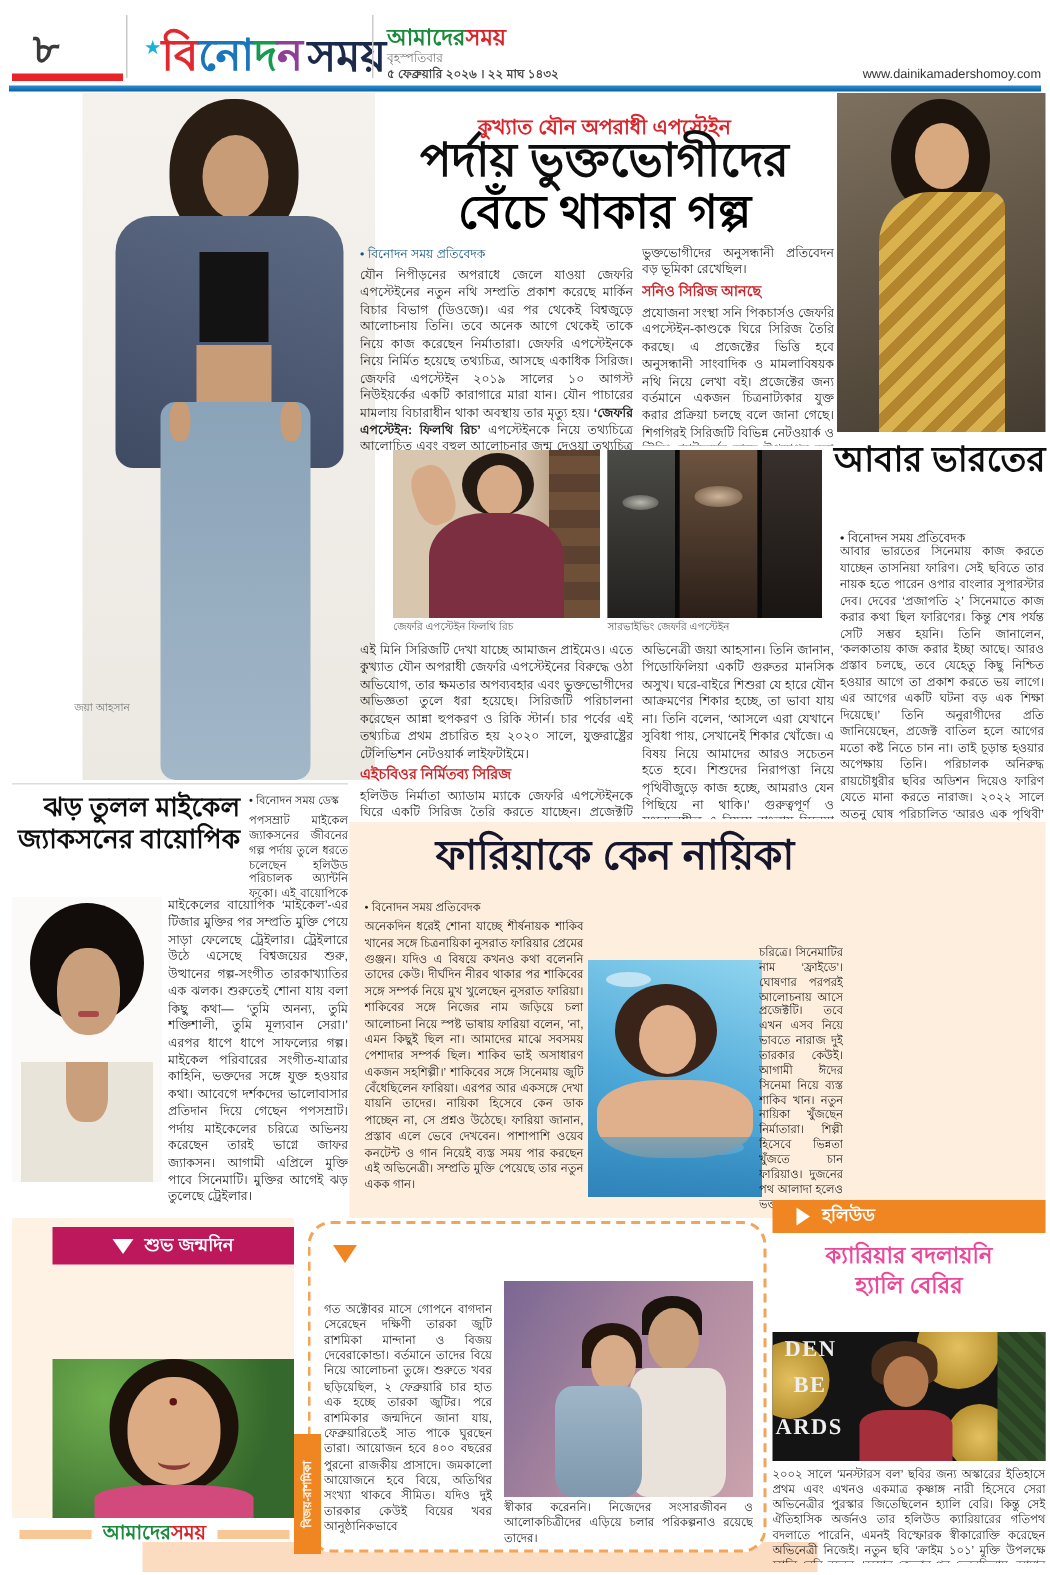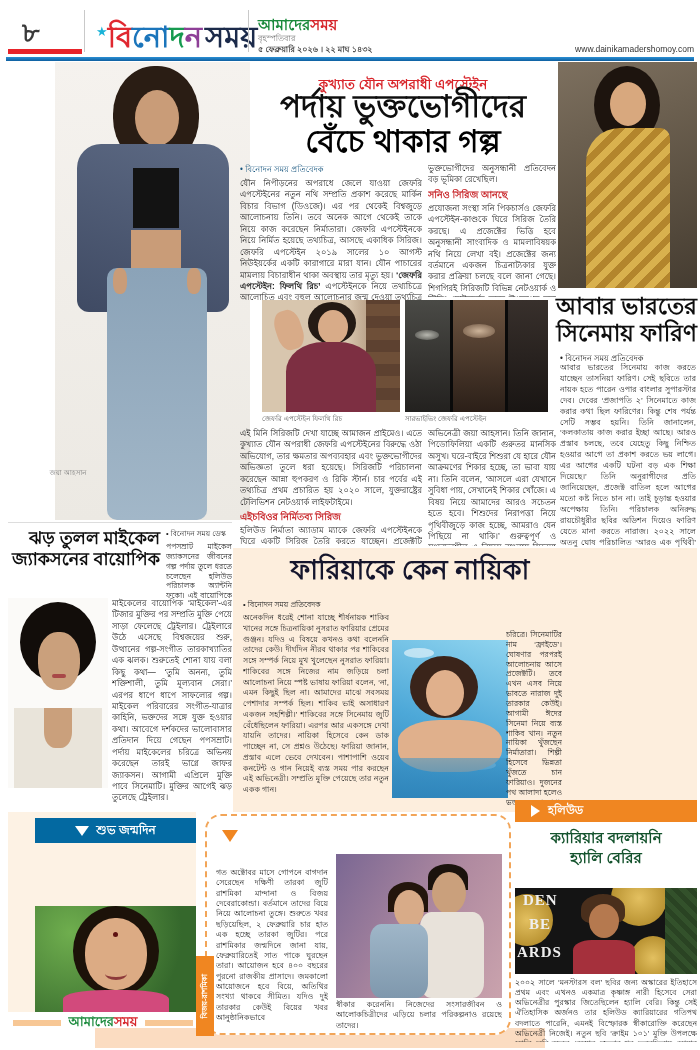--- a/index.html
+++ b/index.html
@@ -51,21 +51,21 @@
   #mj-colB{left:112px;top:598px;width:120px;height:214px}
   
   #featbox{left:233px;top:548px;width:464px;height:264px;background:#fdeedd}
   #feat-h1{left:250px;top:556px;width:320px;text-align:center;font-size:27px;font-weight:bold;color:#15152c;line-height:1.1}
   #feat-h2{left:250px;top:590px;width:320px;text-align:center;font-size:27px;font-weight:bold;color:#15152c;line-height:1.1}
   #feat-left{left:243px;top:598px;width:146px;height:208px}
   #feat-right{left:506px;top:630px;width:56px;height:176px}
   #feat-right .bodytext{font-size:7.6px;line-height:1.3}
   
   #bday-panel{left:8px;top:812px;width:188px;height:200px;background:#fdf2e4}
-  #bday-bar{left:35px;top:818px;width:161px;height:25px;background:#0369a1;display:flex;align-items:center;justify-content:center;gap:7px}
+  #bday-bar{left:35px;top:818px;width:161px;height:25px;background:#be185d;display:flex;align-items:center;justify-content:center;gap:7px}
   #bday-bar .lbl{color:#fff;font-weight:bold;font-size:12px}
   .tri-down-w{width:0;height:0;border-left:7px solid transparent;border-right:7px solid transparent;border-top:10px solid #fff}
   #bday-text{left:38px;top:851px;width:152px;font-size:9px;line-height:1.45;color:#333;border-left:3px solid #f08621;padding-left:6px;font-weight:bold}
   #footlogo{left:10px;top:1012px;width:186px;display:flex;align-items:center;justify-content:center;gap:8px}
   #footlogo .bar{width:48px;height:6px;background:#f7c795}
   #footlogo .t{font-size:13px;font-weight:bold;white-space:nowrap}
   #peachbar{left:95px;top:1028px;width:450px;height:20px;background:#fbdcc1}
   
   #wedbox{left:205px;top:814px;width:306px;height:221px;border:2px dashed #f2a558;border-radius:16px;background:#fff;box-sizing:border-box}
   #wed-h{left:222px;top:830px;width:280px;display:flex;align-items:center;gap:8px}
@@ -73,21 +73,21 @@
   #wed-h .lbl{font-size:17px;font-weight:bold;color:#0e0e0e}
   #wed-left{left:216px;top:868px;width:112px;height:160px}
   #wed-left .bodytext{font-size:7.8px;line-height:1.33}
   #wed-p2{left:336px;top:1000px;width:166px;font-size:7.8px;line-height:1.33;text-align:justify;color:#1d1d1d;height:30px;overflow:hidden}
   #wedtab{left:196px;top:956px;width:18px;height:80px;background:#f08621;display:flex;align-items:center;justify-content:center}
   #wedtab .vtext{writing-mode:vertical-rl;transform:rotate(180deg);color:#fff;font-size:7.5px;font-weight:bold;white-space:nowrap}
   
   #hw-bar{left:515px;top:800px;width:182px;height:22px;background:#f08621;display:flex;align-items:center;gap:8px;padding-left:16px;box-sizing:border-box}
   .tri-right-w{width:0;height:0;border-top:6px solid transparent;border-bottom:6px solid transparent;border-left:9px solid #fff}
   #hw-bar .lbl{color:#fff;font-weight:bold;font-size:11.5px}
-  #hw-h{left:515px;top:828px;width:182px;text-align:center;font-size:15px;font-weight:bold;line-height:1.35;color:#14532d}
+  #hw-h{left:515px;top:828px;width:182px;text-align:center;font-size:15px;font-weight:bold;line-height:1.35;color:#ec4899}
   #hw-body{left:515px;top:978px;width:182px;height:64px}
   #hw-body .bodytext{font-size:7.7px;line-height:1.32}
   
   #ph-joya{left:55px;top:62px;width:195px;height:458px;background:linear-gradient(180deg,#f5f2ee,#ece9e3)}
   #ph-gold{left:558px;top:62px;width:139px;height:226px;background:linear-gradient(160deg,#7d705f,#5c5142 60%,#453c31)}
   #ph-maroon{left:262px;top:300px;width:138px;height:112px;background:linear-gradient(90deg,#d8c6ae 62%,#8a6a4e)}
   #ph-eps{left:405px;top:300px;width:143px;height:112px;background:#1c1a1c}
   #ph-mj{left:8px;top:598px;width:100px;height:190px;background:#fbfaf8}
   #ph-pool{left:392px;top:640px;width:116px;height:158px;background:linear-gradient(200deg,#8fd4ef,#4da8d8 55%,#2f85bb)}
   #ph-shakib{left:566px;top:552px;width:128px;height:256px;background:repeating-linear-gradient(90deg,#efedea 0 10px,#dcd9d4 10px 20px)}
@@ -182,21 +182,20 @@
     <div class="bodytext" style="height:118px">অভিনেত্রী জয়া আহসান। তিনি জানান, পিডোফিলিয়া একটি গুরুতর মানসিক অসুখ। ঘরে-বাইরে শিশুরা যে হারে যৌন আক্রমণের শিকার হচ্ছে, তা ভাবা যায় না। তিনি বলেন, ‘আসলে এরা যেখানে সুবিধা পায়, সেখানেই শিকার খোঁজে। এ বিষয় নিয়ে আমাদের আরও সচেতন হতে হবে। শিশুদের নিরাপত্তা নিয়ে পৃথিবীজুড়ে কাজ হচ্ছে, আমরাও যেন পিছিয়ে না থাকি।’ গুরুত্বপূর্ণ ও সংবেদনশীল এ বিষয়ে বাংলায় সিনেমা হয়নি বলেও আক্ষেপ করে চলেছেন তিনি।</div>
   </div>
 
   <div class="photo" id="ph-gold">
     <div style="left:36px;top:4px;width:66px;height:78px;background:#1d140e;border-radius:50%"></div>
     <div style="left:52px;top:20px;width:36px;height:44px;background:#d8a87e;border-radius:50%"></div>
     <div style="left:28px;top:66px;width:84px;height:160px;background:repeating-linear-gradient(135deg,#d9b14e 0 7px,#b3852c 7px 14px);border-radius:34px 10px 0 0"></div>
   </div>
   <div class="abs" id="sb-h">
     <span>আবার ভারতের</span><br>
-    <span>সিনেমায় ফারিণ</span>
   </div>
   <div class="abs byline dark" id="sb-by">• বিনোদন সময় প্রতিবেদক</div>
   <div class="abs" id="sb-body">
     <div class="bodytext" style="height:184px;font-size:7.9px">আবার ভারতের সিনেমায় কাজ করতে যাচ্ছেন তাসনিয়া ফারিণ। সেই ছবিতে তার নায়ক হতে পারেন ওপার বাংলার সুপারস্টার দেব। দেবের ‘প্রজাপতি ২’ সিনেমাতে কাজ করার কথা ছিল ফারিণের। কিন্তু শেষ পর্যন্ত সেটি সম্ভব হয়নি। তিনি জানালেন, ‘কলকাতায় কাজ করার ইচ্ছা আছে। আরও প্রস্তাব চলছে, তবে যেহেতু কিছু নিশ্চিত হওয়ার আগে তা প্রকাশ করতে ভয় লাগে। এর আগের একটি ঘটনা বড় এক শিক্ষা দিয়েছে।’ তিনি অনুরাগীদের প্রতি জানিয়েছেন, প্রজেক্ট বাতিল হলে আগের মতো কষ্ট নিতে চান না। তাই চূড়ান্ত হওয়ার অপেক্ষায় তিনি। পরিচালক অনিরুদ্ধ রায়চৌধুরীর ছবির অডিশন দিয়েও ফারিণ যেতে মানা করতে নারাজ। ২০২২ সালে অতনু ঘোষ পরিচালিত ‘আরও এক পৃথিবী’ ছবিতে মাধ্যমে কলকাতার চলচ্চিত্রে পা রাখেন। এই সিনেমায় অভিনয়ের জন্য তিনি সমালোচকদের প্রশংসা অর্জন করেন। এরপর তিনি ‘পাত্তু চাই’ নামের আরও একটি কলকাতার ছবিতে চুক্তিবদ্ধ হলেও পরে তা থেকে সরে আসেন। এদিকে শাকিব খানের সঙ্গে কাজের অভিজ্ঞতা জানিয়েছেন ফারিণ। তিনি বলেন, ‘তারকা অভিনেতার বিপরীতে অভিনয় করা অবশ্যই বড় ঘটনা। তবে আমি চরিত্রের গুরুত্ব এবং অভিনয়ে পারদর্শী কেমন শিল্পী, তা দেখেই রাজি হয়েছি।’</div>
   </div>
 
   <div class="abs" id="mjdivider"></div>
   <div class="abs" id="mj-h">ঝড় তুলল মাইকেল জ্যাকসনের বায়োপিক</div>
   <div class="abs" id="mj-colA">
     <div class="byline dark" style="font-size:7.4px">• বিনোদন সময় ডেস্ক</div>

